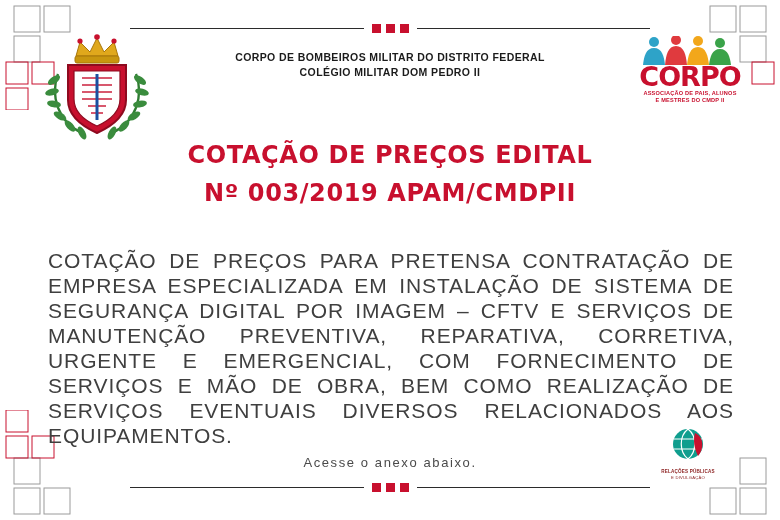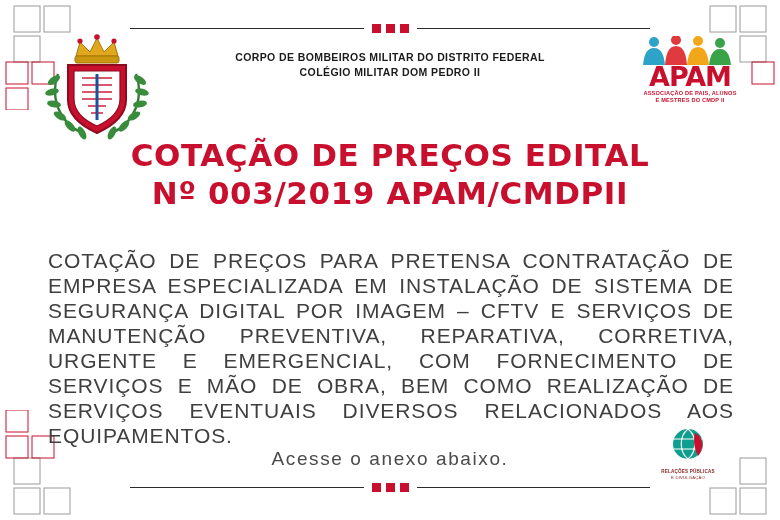--- a/index.html
+++ b/index.html
@@ -120,21 +120,21 @@
   
   .title {
     position: absolute;
     top: 136px;
     left: 0;
     width: 780px;
     text-align: center;
     color: #c8102e;
     font-family: "DejaVu Sans", sans-serif;
     font-weight: bold;
-    font-size: 31px;
+    font-size: 24px;
     line-height: 38px;
     letter-spacing: 0.6px;
   }
   .title .l2 { display: block; }
 
   
   .body-text {
     position: absolute;
     top: 248px;
     left: 48px;
@@ -148,21 +148,21 @@
   }
 
   
   .footer-note {
     position: absolute;
     bottom: 50px;
     left: 0;
     width: 780px;
     text-align: center;
     color: #4a4a4a;
-    font-size: 19px;
+    font-size: 13px;
     letter-spacing: 1.6px;
   }
 
   
   .emblem {
     position: absolute;
     right: 56px;
     bottom: 36px;
     width: 72px;
     height: 56px;
@@ -312,21 +312,21 @@
         <g>
           <circle cx="68" cy="5" r="5" fill="#f2a71b"></circle>
           <path d="M68 11 C60 11, 58 20, 57 29 L79 29 C78 20, 76 11, 68 11 Z" fill="#f2a71b"></path>
         </g>
         <g>
           <circle cx="90" cy="7" r="5" fill="#3aa349"></circle>
           <path d="M90 13 C82 13, 80 21, 79 29 L101 29 C100 21, 98 13, 90 13 Z" fill="#3aa349"></path>
         </g>
       </svg>
     </div>
-    <div class="word">APAM</div>
+    <div class="word">CORPO</div>
     <div class="sub1">ASSOCIAÇÃO DE PAIS, ALUNOS</div>
     <div class="sub2">E MESTRES DO CMDP II</div>
   </div>
 
   <div class="title">
     <span>COTAÇÃO DE PREÇOS EDITAL</span>
     <span class="l2">Nº 003/2019 APAM/CMDPII</span>
   </div>
 
   <div class="body-text">COTAÇÃO DE PREÇOS PARA PRETENSA CONTRATAÇÃO DE EMPRESA ESPECIALIZADA EM INSTALAÇÃO DE SISTEMA DE SEGURANÇA DIGITAL POR IMAGEM – CFTV E SERVIÇOS DE MANUTENÇÃO PREVENTIVA, REPARATIVA, CORRETIVA, URGENTE E EMERGENCIAL, COM FORNECIMENTO DE SERVIÇOS E MÃO DE OBRA, BEM COMO REALIZAÇÃO DE SERVIÇOS EVENTUAIS DIVERSOS RELACIONADOS AOS EQUIPAMENTOS.</div>

